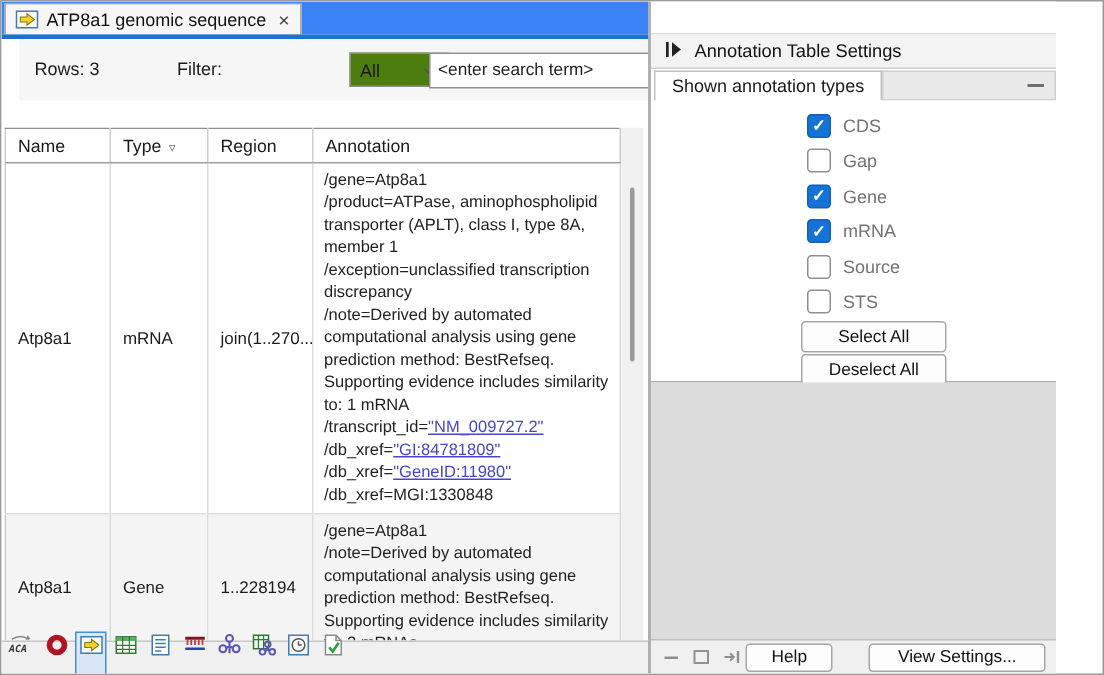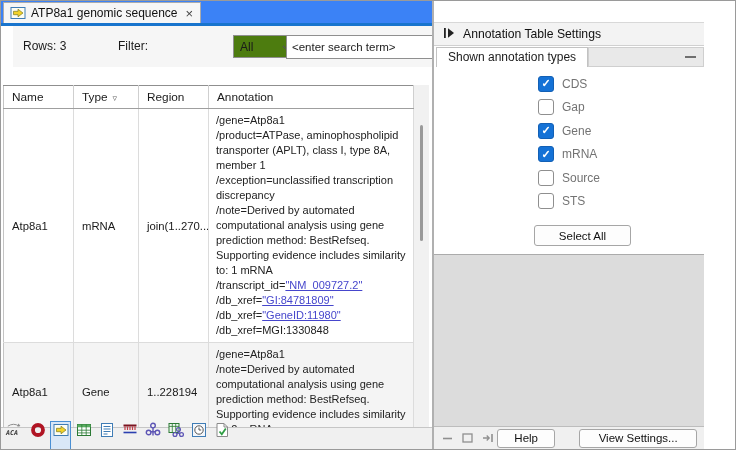--- a/index.html
+++ b/index.html
@@ -67,21 +67,21 @@
                 display:flex; align-items:center; justify-content:flex-end; padding-right:7px; }
   .dash-icon { display:block; width:11px; height:0; border-top:2px solid #6f6f6f; cursor:pointer; }
   .group-content { background:#fff; height:188px; border-bottom:1px solid #ababab; padding-top:5px; }
   .cb-row { height:23.5px; display:flex; align-items:center; margin-left:104px; cursor:default; }
   .cb { width:16px; height:16px; border-radius:3px; margin-right:8px; display:flex;
         align-items:center; justify-content:center; }
   .cb.checked { background:#1572d6; border:1px solid #1360b5; color:#fff; font-size:11px; font-weight:bold; }
   .cb.checked::after { content:"✓"; }
   .cb.unchecked { background:#fff; border:1px solid #8f8f8f; }
   .cb-label { font-size:12px; color:#737373; }
-  .panel-btn { display:block; margin:12px 0 0 100px; width:97px; height:21px; background:#fdfdfd;
+  .panel-btn { display:block; margin:1px 0 0 100px; width:97px; height:21px; background:#fdfdfd;
                border:1px solid #a6a6a6; border-radius:3px; font-family:"Liberation Sans",sans-serif;
                font-size:11.5px; color:#111; cursor:pointer; }
   .gray-fill { flex:1; background:#dcdcdc; }
   .rp-bottom { height:23px; background:#f0f0f0; border-top:1px solid #bdbdbd;
                display:flex; align-items:center; padding:0 5px; }
   .rp-bottom .spacer { flex:1; }
   .mini-icon { width:18px; height:16px; display:flex; align-items:center; justify-content:center; cursor:pointer; }
   .bar-btn { height:19px; background:#fdfdfd; border:1px solid #a6a6a6; border-radius:3px;
              font-family:"Liberation Sans",sans-serif; font-size:11.5px; color:#111; cursor:pointer; }
   .bar-btn.help { width:62px; margin-right:24px; }

